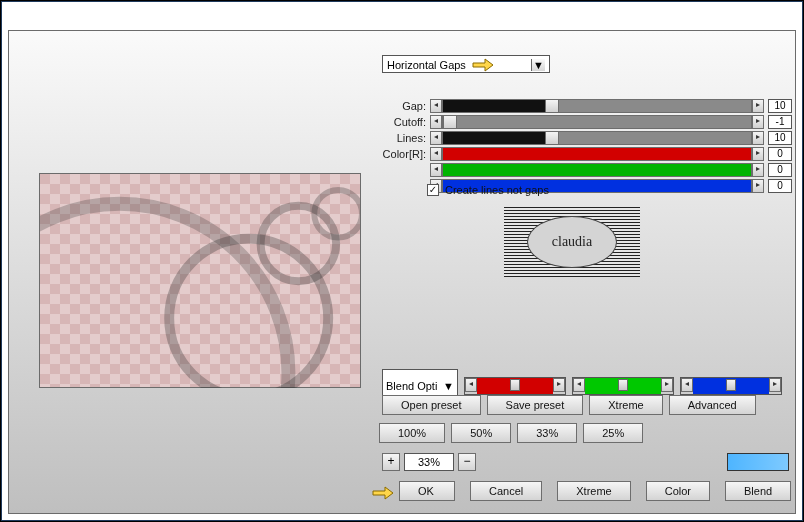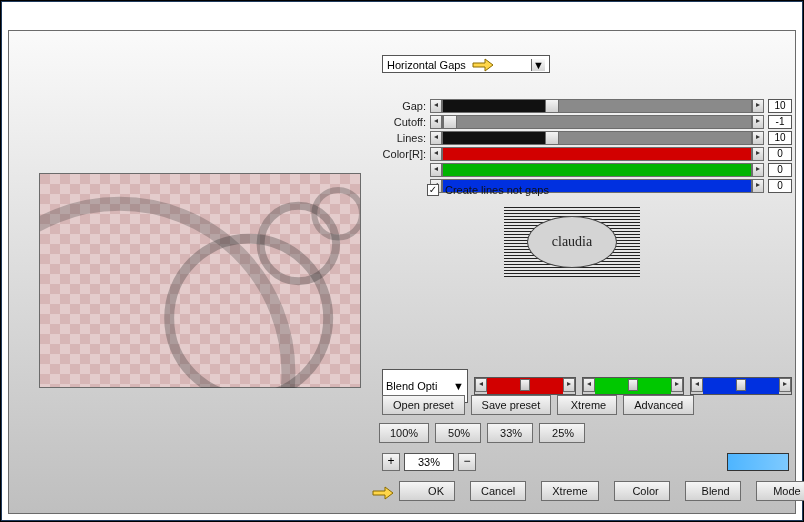--- a/index.html
+++ b/index.html
@@ -32,28 +32,28 @@
   .thumb { position: absolute; top: -1px; width: 14px; height: 14px; background: linear-gradient(#f4f4f4,#d1d1d1); border: 1px solid #6d6d6d; }
   .val-box { width: 24px; height: 14px; margin-left: 4px; background: #fff; border: 1px solid #555; font-size: 10px; text-align: center; line-height: 12px; }
 
   .checkbox-row { position: absolute; left: 418px; top: 153px; display: flex; align-items: center; font-size: 11px; color: #111; }
   .checkbox-row .cb { width: 12px; height: 12px; background: #fff; border: 1px solid #555; margin-right: 6px; text-align: center; font-size: 10px; line-height: 10px; }
 
   .logo { position: absolute; left: 495px; top: 176px; width: 136px; height: 70px; background: repeating-linear-gradient(#222 0 1px,#e6e6e6 1px 3px); display: flex; align-items: center; justify-content: center; }
   .logo .oval { width: 90px; height: 52px; border-radius: 50%; background: #d4d4d4; border: 1px solid #444; display: flex; align-items: center; justify-content: center; font-family: "Comic Sans MS", cursive; font-size: 14px; color: #222; }
 
   .blend-row { position: absolute; left: 373px; top: 338px; display: flex; gap: 6px; align-items: center; }
-  .blend-dd { width: 86px; height: 18px; background: #fff; border: 1px solid #555; font-size: 11px; display: flex; align-items: center; padding: 16px 3px; }
+  .blend-dd { width: 76px; height: 18px; background: #fff; border: 1px solid #555; font-size: 11px; display: flex; align-items: center; padding: 16px 3px; }
   .blend-dd .dd-arrow { margin-left: auto; }
   .chan-slider { width: 102px; height: 18px; border: 1px solid #555; position: relative; display: flex; }
   .chan-slider .cs-track { flex: 1; position: relative; }
   .chan-slider .cs-thumb { position: absolute; left: 44%; top: 1px; width: 10px; height: 12px; background: linear-gradient(#f4f4f4,#c8c8c8); border: 1px solid #666; }
 
   .btn-row { position: absolute; display: flex; gap: 6px; }
-  .btn { height: 20px; background: linear-gradient(#f6f6f6,#d4d4d4); border: 1px solid #6d6d6d; font-size: 11px; padding: 0 10px; line-height: 18px; text-align: right; color: #111; }
+  .btn { height: 20px; background: linear-gradient(#f6f6f6,#d4d4d4); border: 1px solid #6d6d6d; font-size: 11px; padding: 0 18px; line-height: 18px; text-align: left; color: #111; }
   .btn-sm { min-width: 46px; }
 
   .zoom-row { position: absolute; left: 373px; top: 422px; display: flex; align-items: center; gap: 4px; }
   .sq-btn { width: 18px; height: 18px; background: linear-gradient(#f6f6f6,#d4d4d4); border: 1px solid #6d6d6d; font-size: 12px; text-align: center; line-height: 14px; }
   .zoom-val { width: 50px; height: 18px; background: #fff; border: 1px solid #555; font-size: 11px; text-align: center; line-height: 16px; }
 
   .swatch { position: absolute; right: 6px; top: 422px; width: 62px; height: 18px; border: 1px solid #333; background: linear-gradient(90deg,#4eb5ff,#7ecaff); }
 
   .bottom-row { position: absolute; left: 390px; top: 450px; display: flex; gap: 15px; }
   .bottom-row .btn { min-width: 56px; }

